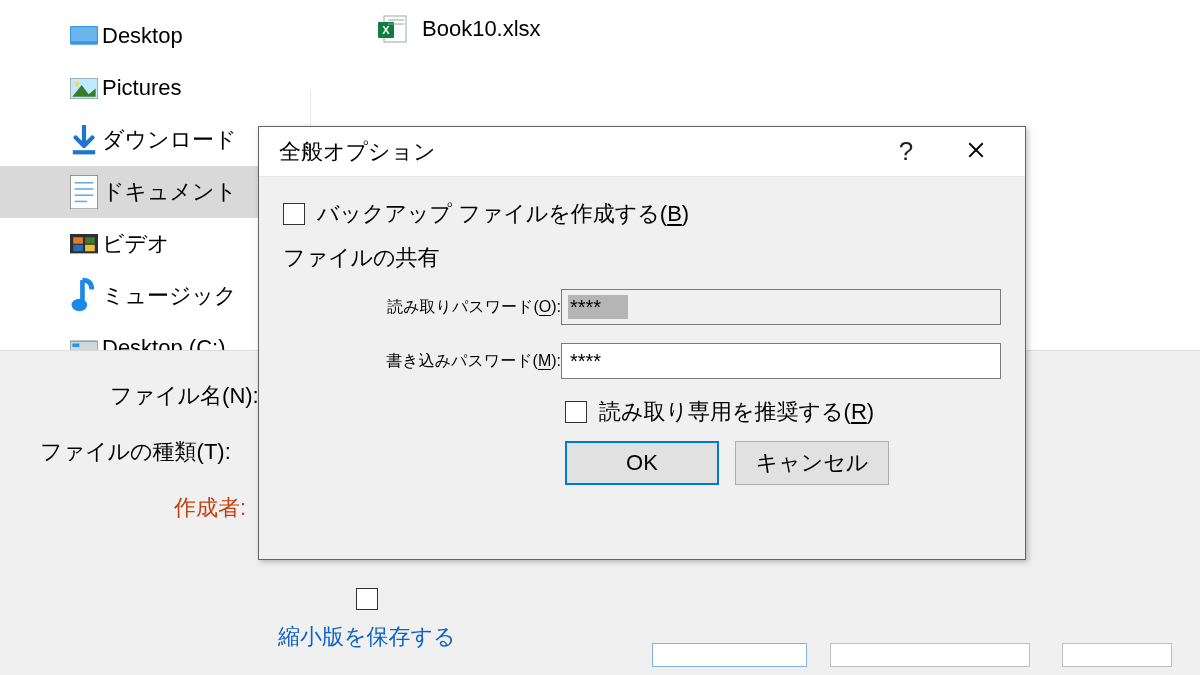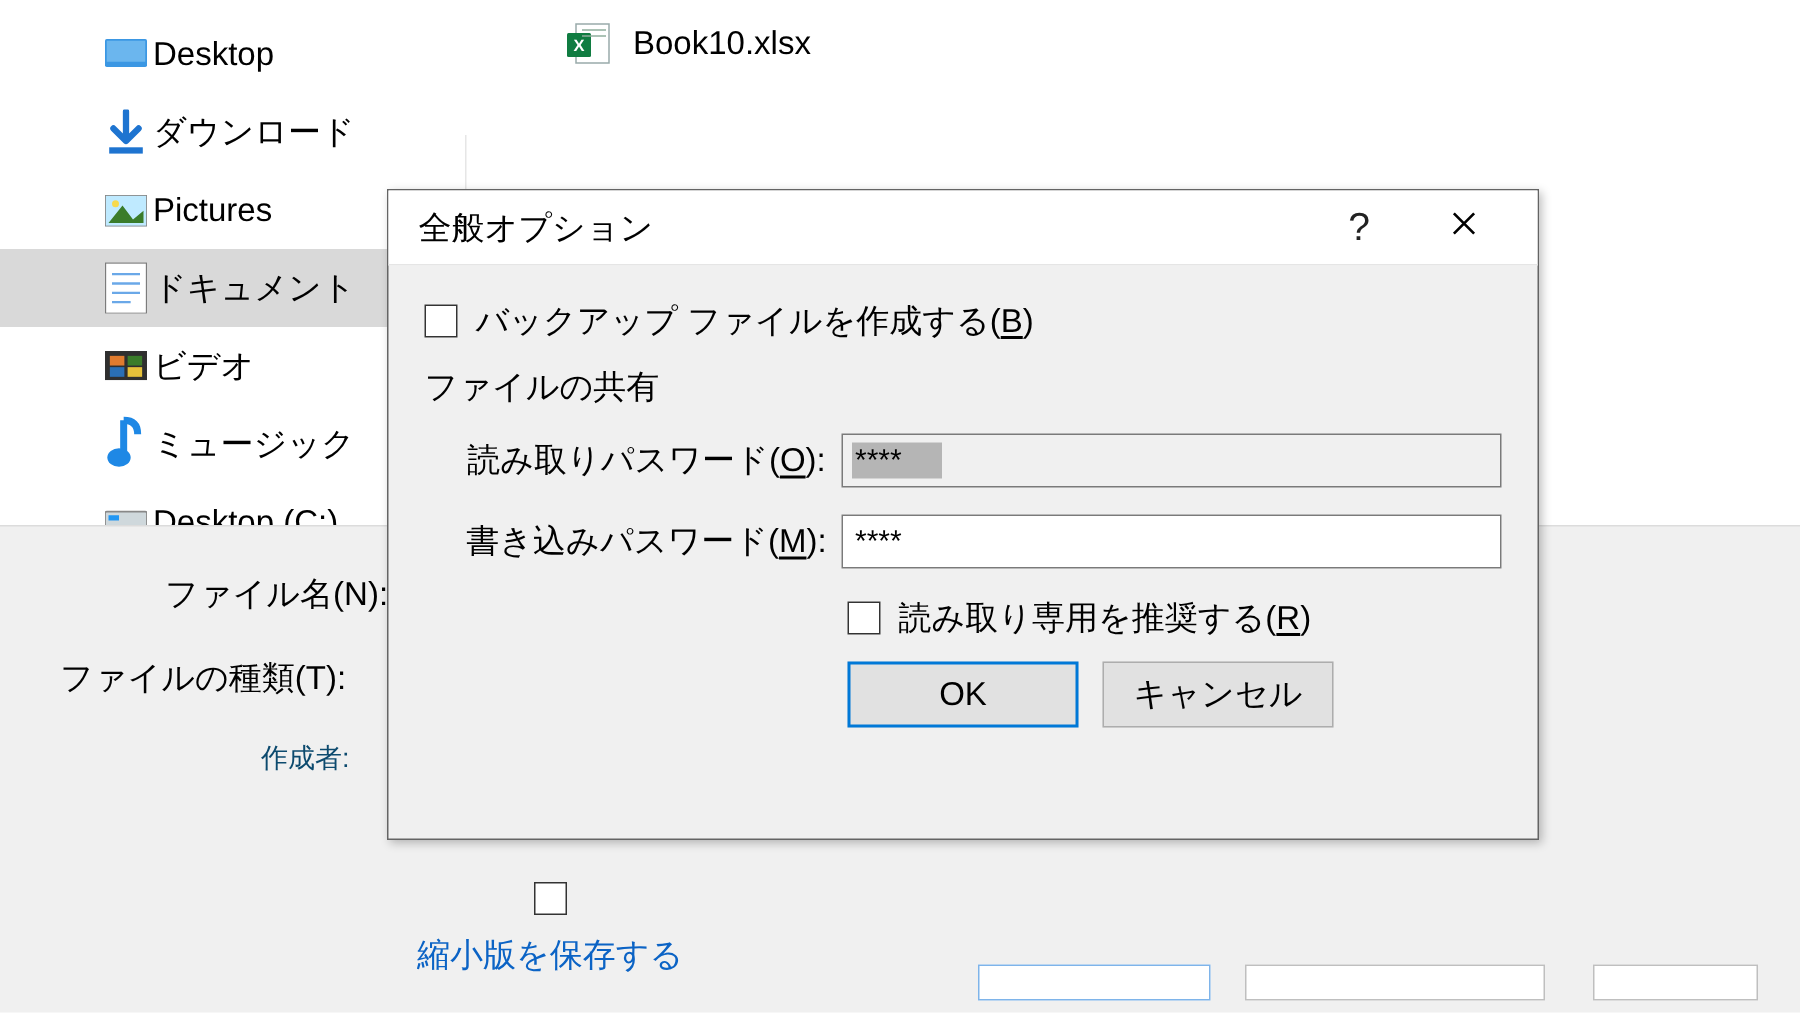--- a/index.html
+++ b/index.html
@@ -32,21 +32,21 @@
   .file-row .fname { font-size: 22px; }
 
   
   .lower-panel {
     position: absolute; left: 0; top: 350px; right: 0; height: 330px;
     background: #f0f0f0; border-top: 1px solid #dcdcdc;
   }
   .form-row { position: absolute; display: flex; align-items: center; gap: 12px; }
   .fr-filename { left: 110px; top: 30px; font-size: 22px; }
   .fr-filetype { left: 40px; top: 86px; font-size: 22px; }
-  .fr-author   { left: 174px; top: 142px; font-size: 18px; color: #0c4a6e; }
+  .fr-author   { left: 174px; top: 142px; font-size: 22px; color: #c2410c; }
   .partial-blue { position: absolute; top: 488px; left: 908px; width: 20px; height: 30px; color:#0f6cbd; font-size:22px; overflow:hidden; text-align:right; }
 
   
   .ghost-btn {
     position: absolute; height: 24px; background: #fff; border: 1px solid #bfbfbf; bottom: 8px;
   }
   .ghost-btn.b1 { left: 652px; width: 155px; border-color:#7eb4ea; }
   .ghost-btn.b2 { left: 830px; width: 200px; }
   .ghost-btn.b3 { left: 1062px; width: 110px; }
 
@@ -77,21 +77,21 @@
   .titlebar .title { font-size: 22px; flex: 0 0 auto; padding-left: 6px; }
   .titlebar .spacer { flex: 1; }
   .titlebar .help { font-size: 26px; width: 70px; text-align: center; color:#222; }
   .titlebar .close { width: 70px; text-align: center; }
   .titlebar .close svg { width: 18px; height: 18px; }
 
   .modal-body { padding: 22px 24px 0 24px; }
   .cb-row { display: flex; align-items: center; gap: 12px; margin-bottom: 14px; font-size:22px; }
   .section-label { font-size: 22px; margin: 4px 0 16px 0; }
   .pw-row { display: flex; align-items: center; margin-bottom: 18px; }
-  .pw-row .lab { width: 278px; font-size: 22px; text-align: center; padding-left: 18px; }
+  .pw-row .lab { width: 278px; font-size: 16px; text-align: right; padding-left: 18px; }
   .pw-row input {
     flex: 1; height: 36px; border: 1px solid #7a7a7a; background: #fff; font-size: 20px;
     padding: 0 8px; font-family: inherit;
   }
   .pw-row input.focused { outline: 0; }
   .pw-row .sel { position: relative; }
   .pw-row .sel::before {
     content: ""; position: absolute; left: 7px; top: 6px; height: 24px; width: 60px;
     background: #b5b5b5;
   }
@@ -119,36 +119,36 @@
         <span class="ico">
           <svg viewBox="0 0 24 18">
               <rect x="0" y="0" width="24" height="16" rx="1" fill="#3b97e3"></rect>
               <rect x="1" y="1" width="22" height="12" fill="#6bb6ee"></rect>
             </svg>
         </span>
         <span class="label">Desktop</span>
       </li>
       <li>
         <span class="ico">
-          <svg viewBox="0 0 20 22">
-              <path d="M10 1 v12 M4 9 l6 6 6-6" stroke="#1e74d0" stroke-width="3" fill="none" stroke-linecap="round" stroke-linejoin="round"></path>
-              <rect x="2" y="18" width="16" height="3" fill="#1e74d0"></rect>
-            </svg>
-        </span>
-        <span class="label">ダウンロード</span>
-      </li>
-      <li>
-        <span class="ico">
           <svg viewBox="0 0 24 18">
               <rect width="24" height="18" fill="#bfeaff" stroke="#888"></rect>
               <polygon points="2,16 10,6 16,14 22,9 22,16" fill="#3a7c2a"></polygon>
               <circle cx="6" cy="5" r="2" fill="#f7d94c"></circle>
             </svg>
         </span>
         <span class="label">Pictures</span>
+      </li>
+      <li>
+        <span class="ico">
+          <svg viewBox="0 0 20 22">
+              <path d="M10 1 v12 M4 9 l6 6 6-6" stroke="#1e74d0" stroke-width="3" fill="none" stroke-linecap="round" stroke-linejoin="round"></path>
+              <rect x="2" y="18" width="16" height="3" fill="#1e74d0"></rect>
+            </svg>
+        </span>
+        <span class="label">ダウンロード</span>
       </li>
       <li class="selected">
         <span class="ico">
           <svg viewBox="0 0 18 22">
               <rect width="18" height="22" fill="#fff" stroke="#7c7c7c"></rect>
               <line x1="3" y1="5" x2="15" y2="5" stroke="#6aa8e8"></line>
               <line x1="3" y1="9" x2="15" y2="9" stroke="#6aa8e8"></line>
               <line x1="3" y1="13" x2="15" y2="13" stroke="#6aa8e8"></line>
               <line x1="3" y1="17" x2="11" y2="17" stroke="#6aa8e8"></line>
             </svg>

